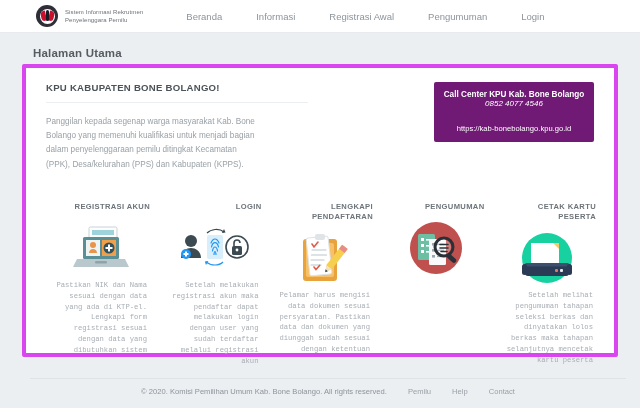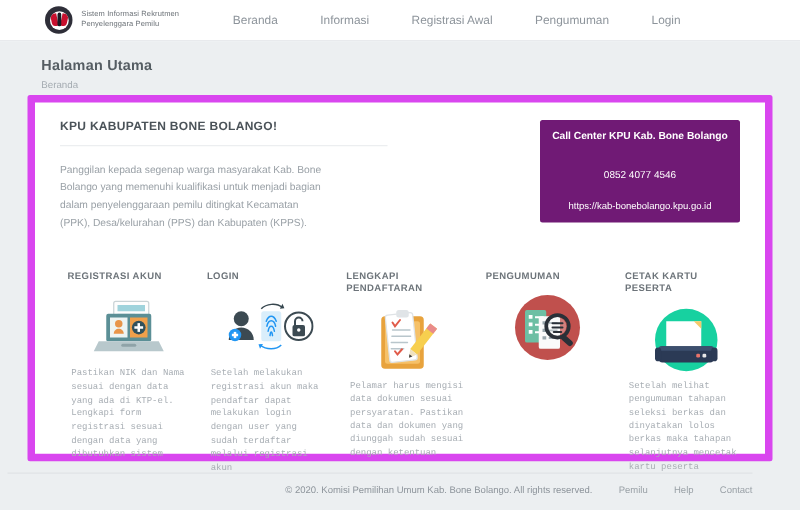--- a/index.html
+++ b/index.html
@@ -55,23 +55,23 @@
 
   
   .page-head { padding: 14px 0 0 33px; }
   .page-title {
     font-size: 11.5px; font-weight: bold; color: #555d63; letter-spacing: .2px;
   }
   .breadcrumb { font-size: 7.8px; color: #a4abb1; margin-top: 4px; }
 
   
   .card {
-    position: absolute; left: 22px; top: 76px;
+    position: absolute; left: 22px; top: 64px;
     width: 596px; height: 293px;
-    background: #ffffff; border: 6px solid #d946ef;
+    background: #ffffff; border: 4px solid #d946ef;
     border-radius: 2px;
   }
 
   .card-top { display: flex; padding: 14px 20px 0 20px; }
   .intro { width: 300px; }
   .intro-title {
     font-size: 9.6px; font-weight: bold; color: #4b5359;
     letter-spacing: .25px; padding-bottom: 9px;
   }
   .intro-rule { border-top: 1px solid #eceef0; width: 262px; }
@@ -79,46 +79,46 @@
     font-size: 8.2px; line-height: 14.2px; color: #9aa1a7;
     margin-top: 12px; width: 215px;
   }
 
   .callcenter {
     position: absolute; right: 20px; top: 14px;
     width: 160px; background: #701a75; border-radius: 2px;
     padding: 8px 6px 9px 6px; text-align: center;
   }
   .cc-title { font-size: 8.2px; font-weight: bold; color: #ffffff; }
-  .cc-phone { font-size: 8px; color: #ffffff; margin-top: 22px; }
+  .cc-phone { font-size: 8px; color: #ffffff; margin-top: 0; font-style: italic; }
   .cc-url { font-size: 7.6px; color: #ffffff; margin-top: 16px; }
 
   
   .features {
     position: absolute; left: 0; top: 134px; width: 596px;
     display: flex; justify-content: space-between; padding: 0 26px;
   }
-  .feature { width: 98px; text-align: left; }
+  .feature { width: 98px; text-align: right; }
   .feature-title {
     font-size: 7.6px; font-weight: bold; color: #6d747a;
     letter-spacing: .35px; line-height: 10px;
   }
   .feature-icon {
     height: 58px; margin-top: 7px;
     display: flex; align-items: center; justify-content: center;
   }
   .feature-desc {
     font-size: 7.2px; line-height: 10.8px; color: #a8aeb4;
     margin-top: 3px; padding: 0 3px; font-family: Liberation Mono, monospace;
   }
 
   
   .footer {
-    position: absolute; left: 6px; top: 378px; width: 596px;
-    display: flex; align-items: center; justify-content: flex-end;
+    position: absolute; left: 30px; top: 378px; width: 596px;
+    display: flex; align-items: center; justify-content: center;
     border-top: 1px solid #dfe3e6; padding-top: 8px;
   }
   .copyright { font-size: 7.6px; color: #8d949b; }
   .footer-links { display: flex; }
   .footer-link { font-size: 7.6px; color: #9aa1a7; margin-left: 21px; cursor: pointer; }
 </style>
 </head>
 <body>
 
 <div class="page">

